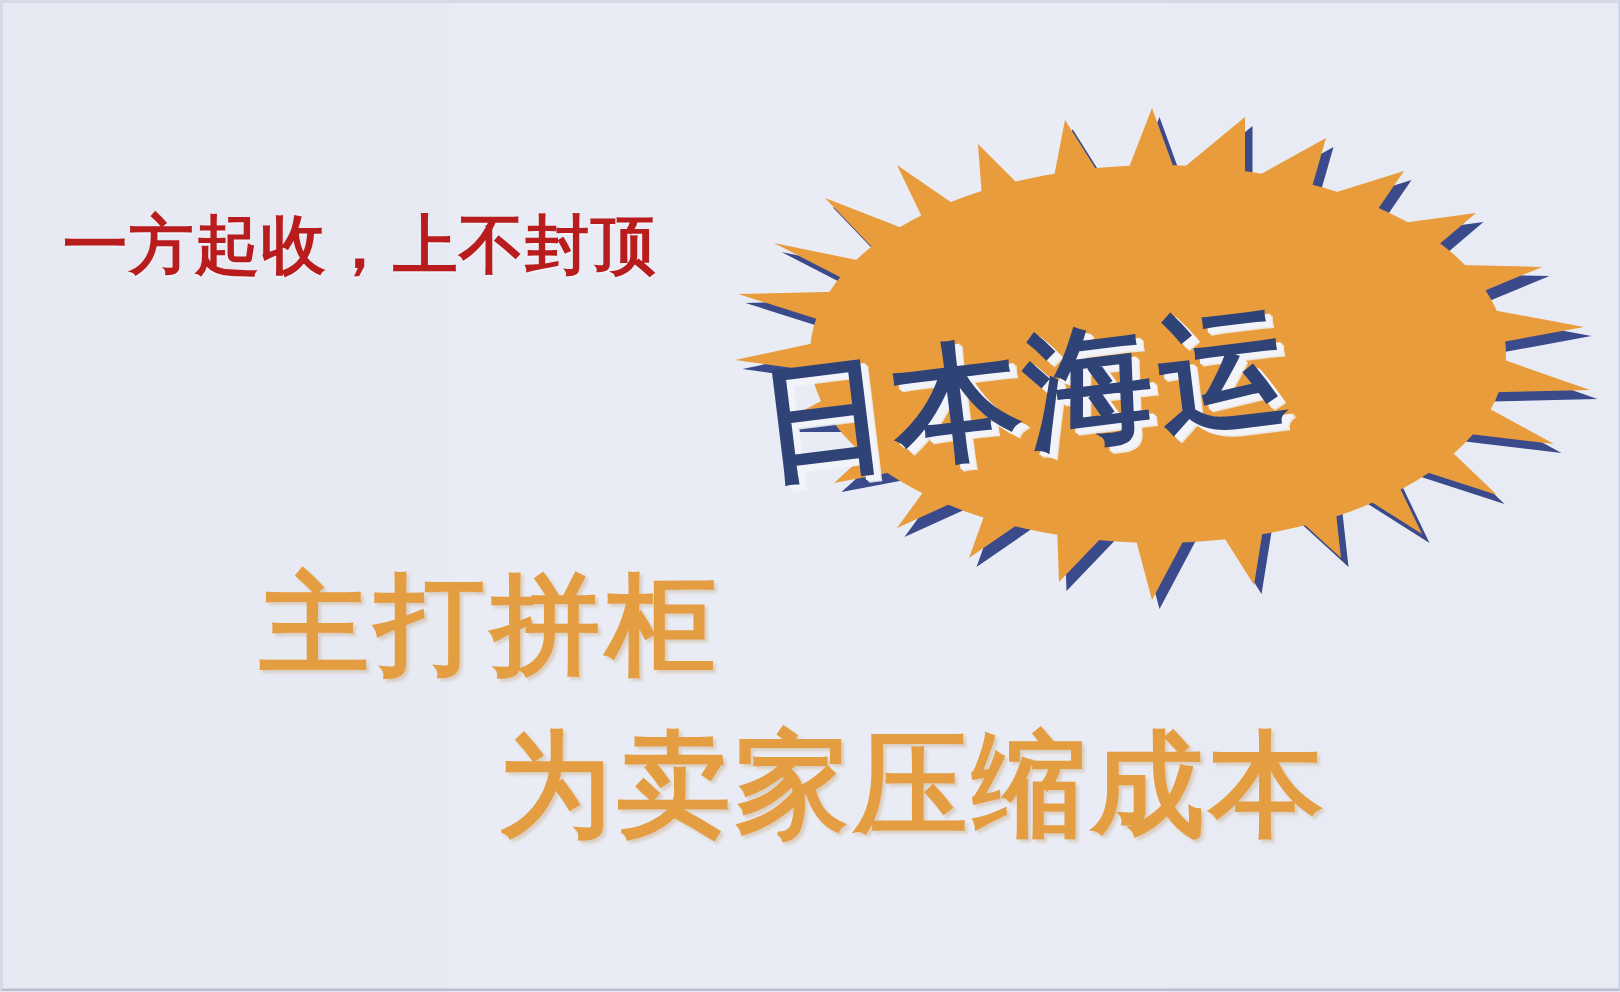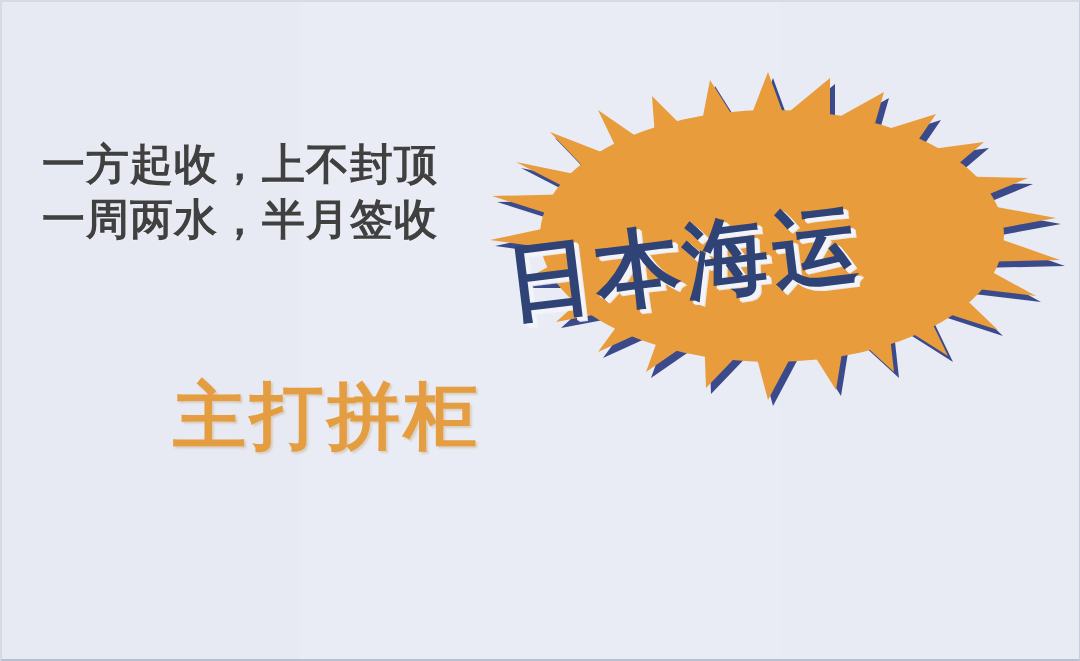--- a/index.html
+++ b/index.html
@@ -38,21 +38,21 @@
   }
   .band-a { left:0;    width:300px; background:#e7eaf3; }
   .band-b { left:300px; width:480px; background:#e9ecf4; }
   .band-c { left:780px; width:300px; background:#e8ebf3; }
 
   
   .headline-blue {
     position:absolute;
     left:42px; top:137px;
     z-index:30;
-    color:#404040;
+    color:#b91c1c;
     font-size:43px;
     font-weight:bold;
     line-height:55px;
     letter-spacing:1px;
     white-space:nowrap;
     text-shadow:0 1px 0 rgba(255,255,255,.35);
   }
   .headline-blue .ln { display:block; }
 
   
@@ -107,21 +107,20 @@
 <body>
 
 <div id="poster">
 
   <div class="bg-band band-a"></div>
   <div class="bg-band band-b"></div>
   <div class="bg-band band-c"></div>
 
   <div class="headline-blue">
     <span class="ln">一方起收，上不封顶</span>
-    <span class="ln">一周两水，半月签收</span>
   </div>
 
   <div id="badge">
     <svg viewBox="0 0 648 360" preserveAspectRatio="none">
 
       <g transform="translate(5,6)">
         <path fill="#3b4a8b" d="
           M 336 12
           L 352 56  L 398 18  L 398 62  L 452 32  L 440 74
           L 504 54  L 478 92  L 552 82  L 512 116  L 596 118
@@ -152,14 +151,15 @@
         L 312 74
         Z"></path>
 
       <ellipse cx="340" cy="176" rx="232" ry="126" fill="#e89c3c"></ellipse>
     </svg>
 
     <div class="badge-label">日本海运</div>
   </div>
 
   <div class="headline-orange" id="orange-1">主打拼柜</div>
+  <div class="headline-orange" id="orange-2">为卖家压缩成本</div>
 
 </div>
 
 </body></html>

